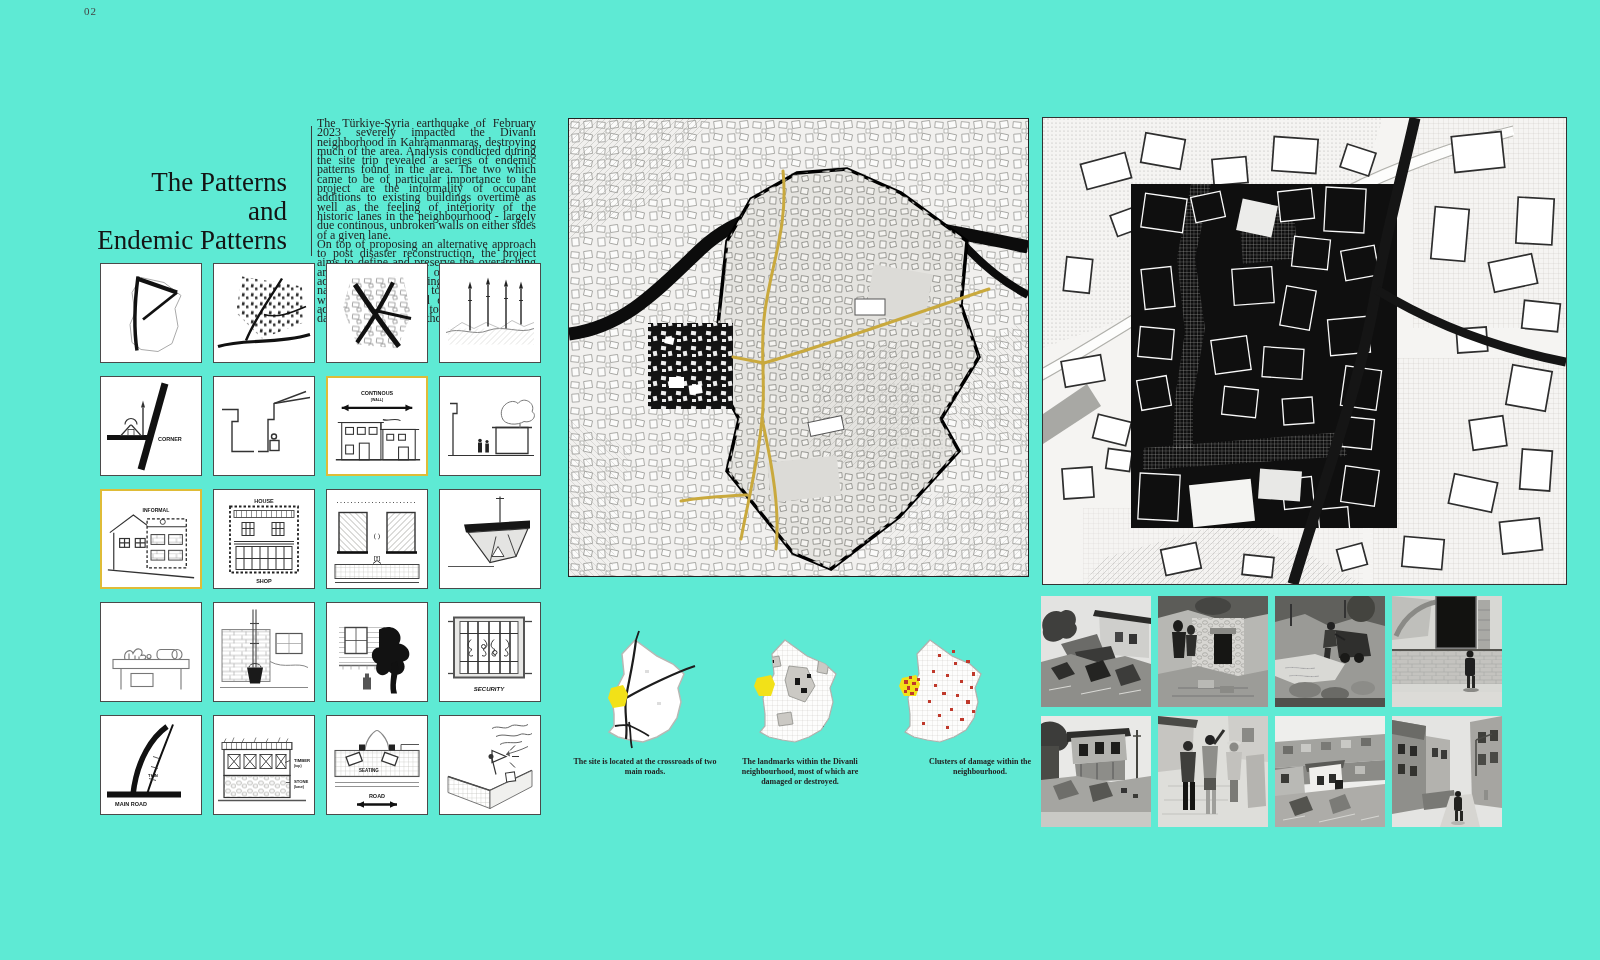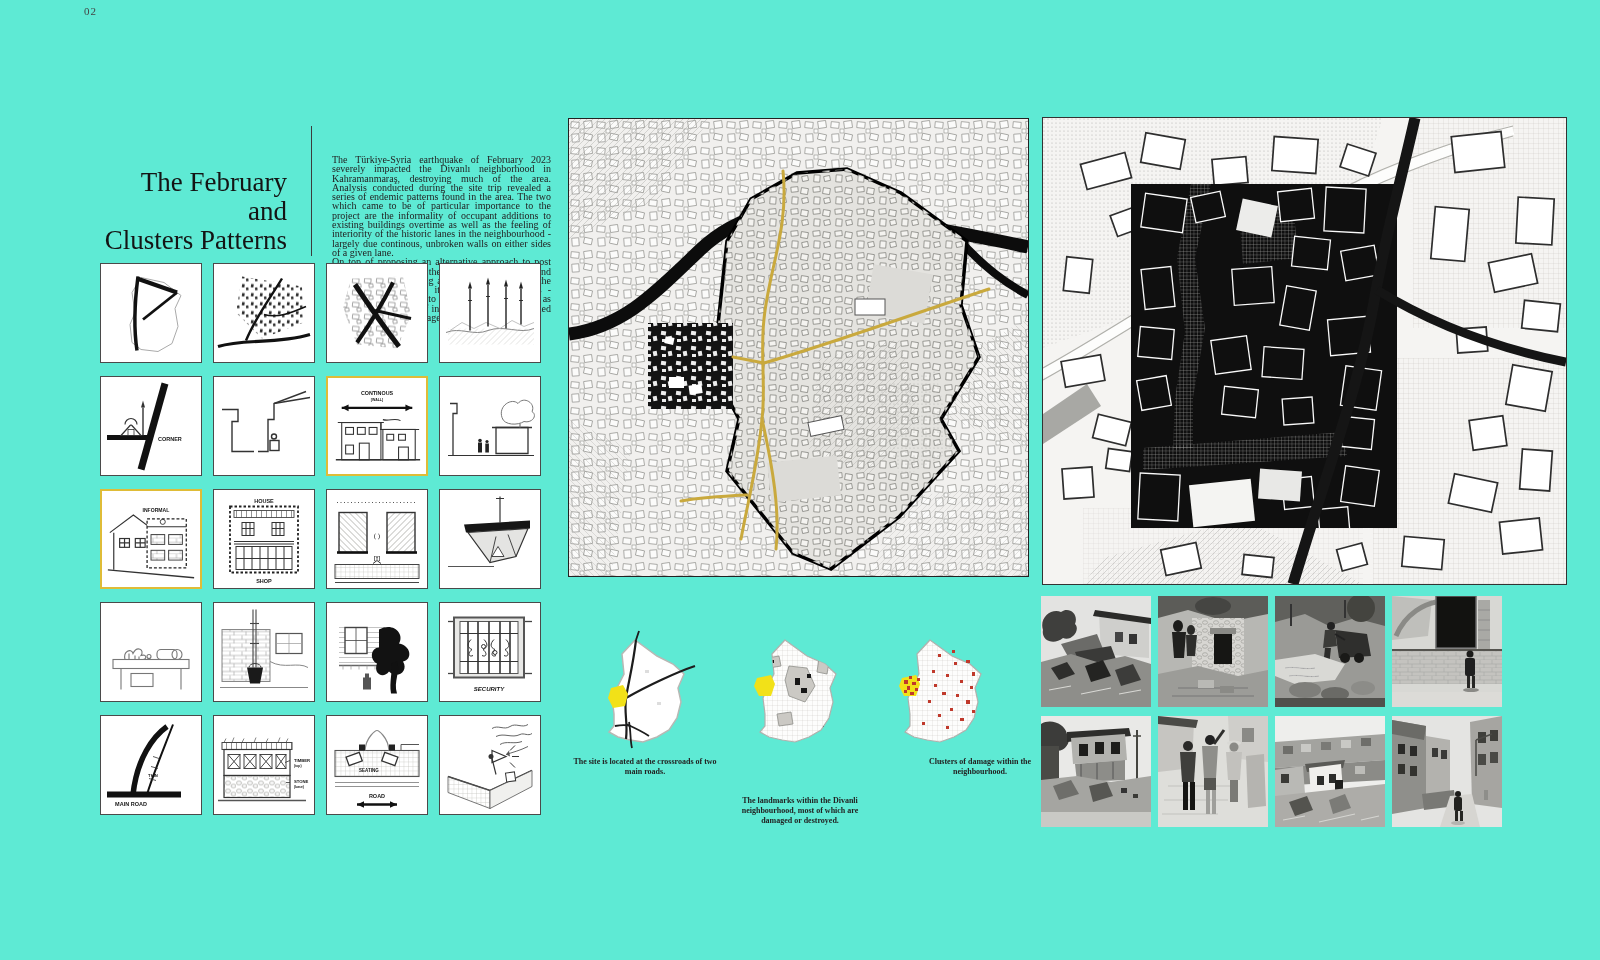--- a/index.html
+++ b/index.html
@@ -2,21 +2,21 @@
 <html><head>
 <meta charset="utf-8">
 <style>
   html,body{margin:0;padding:0;background:#ffffff;}
   .board{position:relative;width:1600px;height:960px;background:#5eead4;overflow:hidden;
          font-family:"Liberation Serif",serif;color:#1a1a1a;}
   .abs{position:absolute;}
   .pageno{left:84px;top:5px;font-size:11px;color:#444;letter-spacing:1px;}
   .title{left:87px;top:168px;width:200px;text-align:right;font-size:27px;line-height:29px;color:#141414;}
   .divider{left:311px;top:126px;width:1px;height:130px;background:#3c3c3c;}
-  .intro{left:332px;top:119px;width:219px;font-size:10px;line-height:9.3px;text-align:justify;color:#222;margin-top:36px;}
+  .intro{left:317px;top:119px;width:219px;font-size:12px;line-height:9.3px;text-align:justify;color:#222;}
   .intro p{margin:0;}
   .sketch-grid{left:100px;top:263px;display:grid;grid-template-columns:repeat(4,102px);
                grid-auto-rows:100px;column-gap:11px;row-gap:13px;}
   .cell{border:1.5px solid #4a4a4a;background:#fff;position:relative;overflow:hidden;}
   .cell.hl{border:2px solid #dfbc37;}
   .cell svg{display:block;width:100%;height:100%;}
   .map{background:#f1f0ee;}
   .map1{left:568px;top:118px;width:459px;height:457px;border:1.5px solid #222;}
   .map2{left:1042px;top:117px;width:523px;height:466px;border:1px solid #333;}
   .map svg{display:block;width:100%;height:100%;}
@@ -87,23 +87,23 @@
       <rect x="3" y="10" width="4" height="3" fill="#fff" opacity="0.92"></rect>
     </pattern>
   </defs>
 </svg>
 
 <div class="board">
 
   <div class="abs pageno">02</div>
 
   <div class="abs title">
-    <div>The February</div>
+    <div>The Patterns</div>
     <div>and</div>
-    <div>Clusters Patterns</div>
+    <div>Endemic Patterns</div>
   </div>
 
   <div class="abs divider"></div>
 
   <div class="abs intro">
     <p>The Türkiye-Syria earthquake of February 2023 severely impacted the Divanlı neighborhood in Kahramanmaraş, destroying much of the area. Analysis conducted during the site trip revealed a series of endemic patterns found in the area. The two which came to be of particular importance to the project are the informality of occupant additions to existing buildings overtime as well as the feeling of interiority of the historic lanes in the neighbourhood - largely due continous, unbroken walls on either sides of a given lane.</p>
     <p>On top of proposing an alternative approach to post disaster reconstruction, the project aims to define and preserve the overarching architectural patterns of the area, while addressing its existing shortcomings - namely limited access to public facilities as well as poor material quality of informal additions, which led to the extent of the damage seen in the earthquake.</p>
   </div>
 
   <div class="abs sketch-grid">
@@ -677,21 +677,21 @@
           <rect x="40" y="92" width="3" height="3"></rect>
         <rect x="64" y="96" width="3" height="3"></rect>
           <rect x="50" y="40" width="3" height="3"></rect>
         <rect x="90" y="80" width="3" height="3"></rect>
           <rect x="72" y="32" width="3" height="3"></rect>
       </g>
     </svg>
   </div>
 
   <div class="abs caption" style="left:565px;top:757px;width:160px;">The site is located at the crossroads of two main roads.</div>
-  <div class="abs caption" style="left:730px;top:796px;width:140px;">The landmarks within the Divanli neighbourhood, most of which are damaged or destroyed.</div>
+  <div class="abs caption" style="left:730px;top:757px;width:140px;">The landmarks within the Divanli neighbourhood, most of which are damaged or destroyed.</div>
   <div class="abs caption" style="left:865px;top:757px;width:150px;margin-left:40px;">Clusters of damage within the neighbourhood.</div>
 
   <div class="abs photo" style="left:1041px;top:596px;width:110px;height:111px;">
     <svg viewBox="0 0 110 111" preserveAspectRatio="none">
       <rect width="110" height="111" fill="#e3e3e1"></rect>
       <path d="M2,34 C-2,22 10,12 20,16 C28,10 38,18 34,28 C40,34 30,46 22,42 C12,50 0,44 2,34 Z" fill="#3f3f3d"></path>
       <polygon points="58,18 108,26 108,62 60,58" fill="#cfcfcc"></polygon>
       <rect x="74" y="36" width="8" height="10" fill="#444"></rect>
         <rect x="88" y="38" width="8" height="10" fill="#333"></rect>
       <polygon points="54,14 110,22 110,28 52,20" fill="#2b2b29"></polygon>

